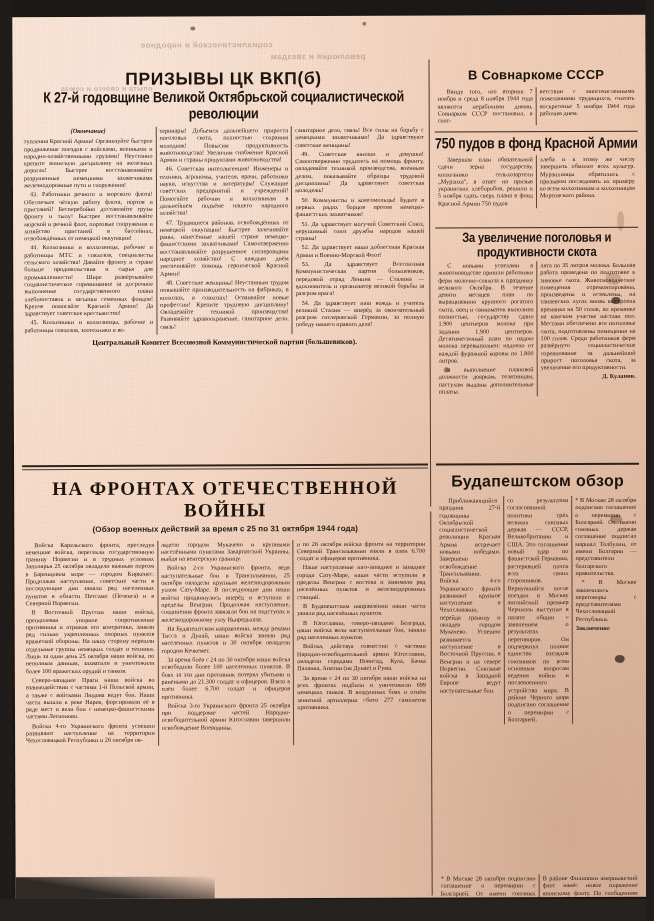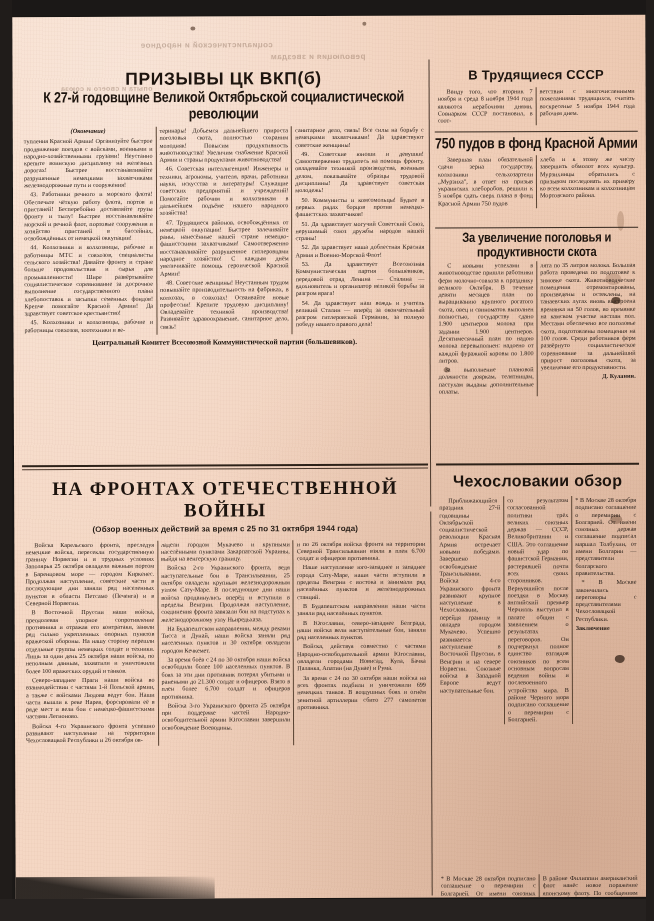--- a/index.html
+++ b/index.html
@@ -189,21 +189,21 @@
             <p class="ind">54. Да здравствует наш вождь и учитель великий Сталин — вперёд за окончательный разгром гитлеровской Германии, за полную победу нашего правого дела!</p>
           </div>
         </div>
 
         <p style="margin:3px 3px 0; font-family:'Liberation Serif',serif; font-weight:700; font-size:7.4px; text-align:center; color:#1d140e;">Центральный Комитет Всесоюзной  Коммунистической партии (большевиков).</p>
       </div>
 
       <div id="vdiv"></div>
 
       <div class="region" style="left:414px; top:8px; width:203px;">
-        <h2 class="sect">В Трудящиеся СССР</h2>
+        <h2 class="sect">В Совнаркоме СССР</h2>
         <div class="colwrap" style="margin-top:5px;">
           <div class="col">
             <p class="lead">Ввиду того, что вторник 7 ноября и среда 8 ноября 1944 года являются нерабочими днями, Совнарком СССР постановил, в соот-</p>
           </div>
           <div class="col">
             <p>ветствии с многочисленными пожеланиями трудящихся, считать воскресенье 5 ноября 1944 года рабочим днем.</p>
           </div>
         </div>
       </div>
 
@@ -263,21 +263,21 @@
             <p class="ind">Войска, действуя совместно с частями Народно-освободительной армии Югославии, овладели городами Новисад, Кула, Бачка Паланка, Апатин (на Дунае) и Рума.</p>
             <p class="ind">За время с 24 по 30 октября наши войска на всех фронтах подбили и уничтожили 699 немецких танков. В воздушных боях и огнём зенитной артиллерии сбито 277 самолетов противника.</p>
           </div>
         </div>
       </div>
 
       <div id="vdiv2"></div>
 
       <div class="region" style="left:414px; top:404px; width:203px;">
         <div class="rule-thick"></div>
-        <h2 class="sect-int" style="margin-top:7px;">Чехословакии обзор</h2>
+        <h2 class="sect-int" style="margin-top:7px;">Будапештском обзор</h2>
         <div class="colwrap" style="margin-top:6px;">
           <div class="col">
             <p class="lead">Приближающийся праздник 27-й годовщины Октябрьской социалистической революции Красная Армия встречает новыми победами. Завершено освобождение Трансильвании. Войска 4-го Украинского фронта развивают крупное наступление в Чехословакии, перейдя границу и овладев городом Мукачево. Успешно развивается наступление в Восточной Пруссии, в Венгрии и на севере Норвегии. Союзные войска в Западной Европе ведут наступательные бои.</p>
           </div>
           <div class="col">
             <p>со результатом согласованной политики трёх великих союзных держав — СССР, Великобритании и США. Это соглашение новый удар по фашистской Германии, растерявшей почти всех своих сторонников. Вернувшийся после поездки в Москву английский премьер Черчилль выступил в палате общин с заявлением о результатах переговоров. Он подчеркнул полное единство взглядов союзников по всем основным вопросам ведения войны и послевоенного устройства мира. В районе Черного моря подписано соглашение о перемирии с Болгарией.</p>
           </div>
           <div class="col">
             <p>* В Москве 28 октября подписано соглашение о перемирии с Болгарией. От имени союзных держав соглашение подписал маршал Толбухин, от имени Болгарии — представители болгарского правительства.</p>
             <p class="ind">* В Москве закончились переговоры с представителями Чехословацкой Республики.</p>

